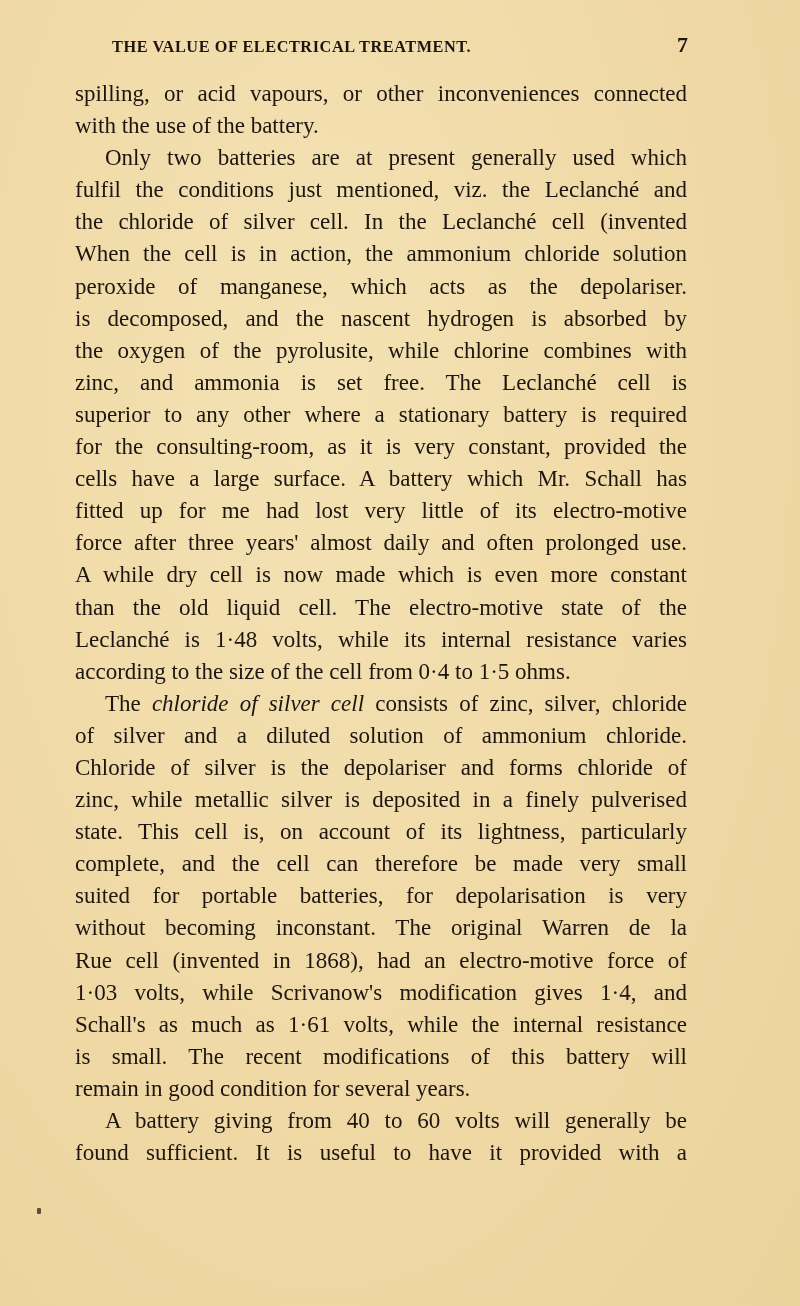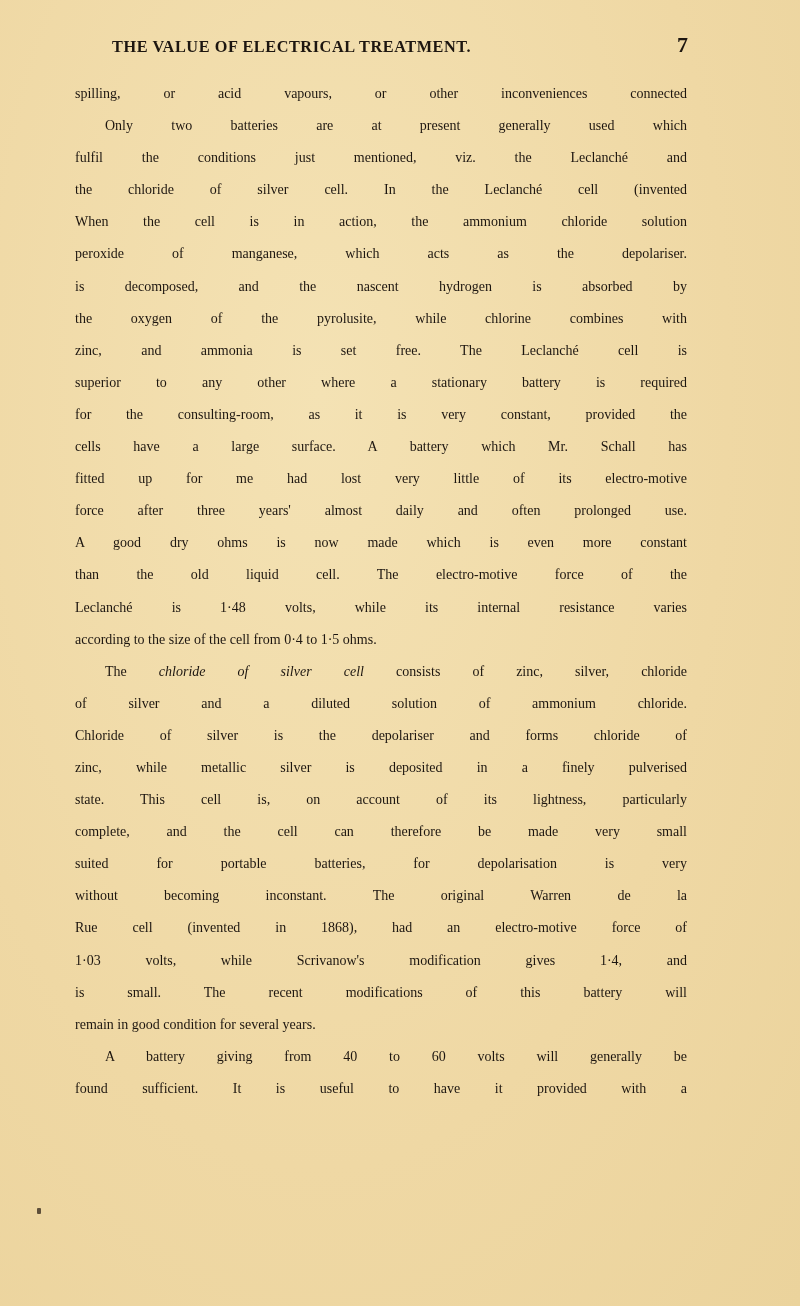--- a/index.html
+++ b/index.html
@@ -48,21 +48,21 @@
       width: 250px;
       text-align: right;
       font-size: 22px;
       font-weight: bold;
     }
     .body-text {
       position: absolute;
       left: 75px;
       top: 78px;
       width: 612px;
-      font-size: 14px;
+      font-size: 23px;
       line-height: 32.1px;
     }
     .line {
       display: block;
       text-align: justify;
       text-align-last: justify;
       white-space: nowrap;
       height: 32.1px;
       overflow: visible;
     }
@@ -91,47 +91,49 @@
 
 <div class="page">
 
   <div class="running-head">
     <span class="running-title">THE VALUE OF ELECTRICAL TREATMENT.</span>
     <span class="page-number">7</span>
   </div>
 
   <div class="body-text">
     <span class="line">spilling, or acid vapours, or other inconveniences connected</span>
+    <span class="line last">with the use of the battery.</span>
     <span class="line indent">Only two batteries are at present generally used which</span>
     <span class="line">fulfil the conditions just mentioned, viz. the Leclanché and</span>
     <span class="line">the chloride of silver cell.  In the Leclanché cell (invented</span>
     <span class="line">When the cell is in action, the ammonium chloride solution</span>
     <span class="line">peroxide of manganese, which acts as the depolariser.</span>
     <span class="line">is decomposed, and the nascent hydrogen is absorbed by</span>
     <span class="line">the oxygen of the pyrolusite, while chlorine combines with</span>
     <span class="line">zinc, and ammonia is set free.  The Leclanché cell is</span>
     <span class="line">superior to any other where a stationary battery is required</span>
     <span class="line">for the consulting-room, as it is very constant, provided the</span>
     <span class="line">cells have a large surface.  A battery which Mr. Schall has</span>
     <span class="line">fitted up for me had lost very little of its electro-motive</span>
     <span class="line">force after three years' almost daily and often prolonged use.</span>
-    <span class="line">A good dry ohms is now made which is even more constant</span>
-    <span class="line">than the old liquid cell.  The electro-motive force of the</span>
+    <span class="line">A while dry cell is now made which is even more constant</span>
+    <span class="line">than the old liquid cell.  The electro-motive state of the</span>
     <span class="line">Leclanché is 1·48 volts, while its internal resistance varies</span>
     <span class="line last">according to the size of the cell from 0·4 to 1·5 ohms.</span>
     <span class="line indent"><span>The </span><span class="italic">chloride of silver cell</span><span> </span><span>consists of zinc, silver, chloride</span></span>
     <span class="line">of silver and a diluted solution of ammonium chloride.</span>
     <span class="line">Chloride of silver is the depolariser and forms chloride of</span>
     <span class="line">zinc, while metallic silver is deposited in a finely pulverised</span>
     <span class="line">state.  This cell is, on account of its lightness, particularly</span>
     <span class="line">complete, and the cell can therefore be made very small</span>
     <span class="line">suited for portable batteries, for depolarisation is very</span>
     <span class="line">without becoming inconstant.  The original Warren de la</span>
     <span class="line">Rue cell (invented in 1868), had an electro-motive force of</span>
     <span class="line">1·03 volts, while Scrivanow's modification gives 1·4, and</span>
+    <span class="line">Schall's as much as 1·61 volts, while the internal resistance</span>
     <span class="line">is small.  The recent modifications of this battery will</span>
     <span class="line last">remain in good condition for several years.</span>
     <span class="line indent">A battery giving from 40 to 60 volts will generally be</span>
     <span class="line">found sufficient.  It is useful to have it provided with a</span>
   </div>
 
   <div class="margin-mark"></div>
 </div>
 
 </body></html>

